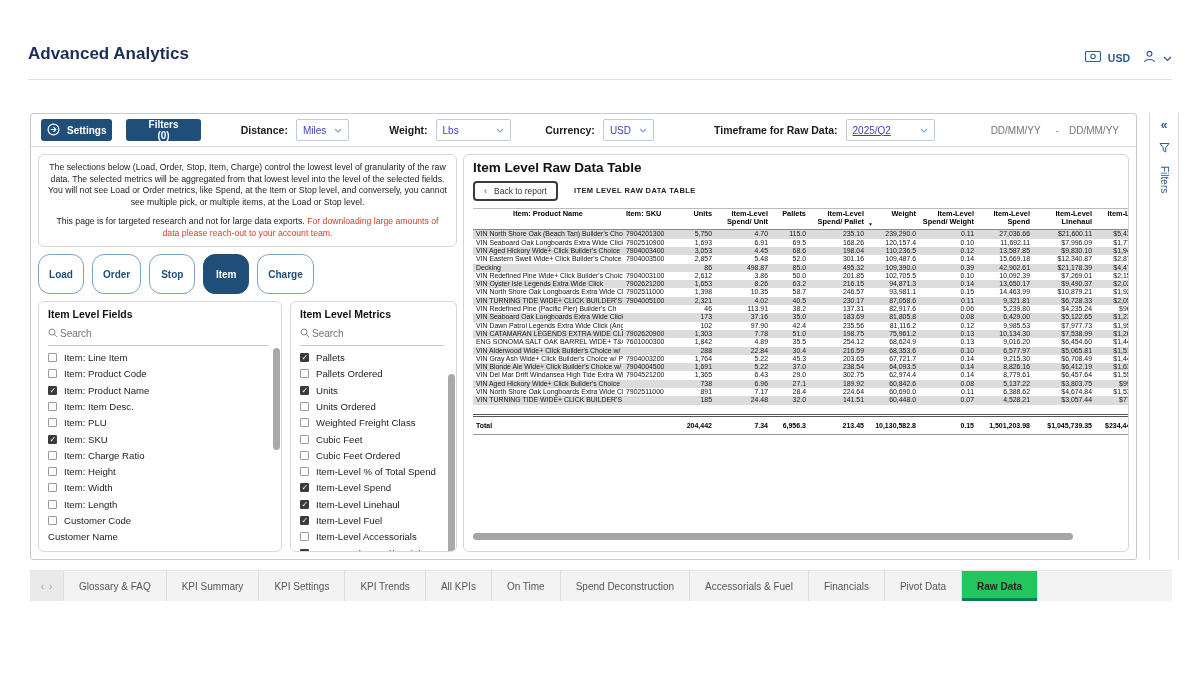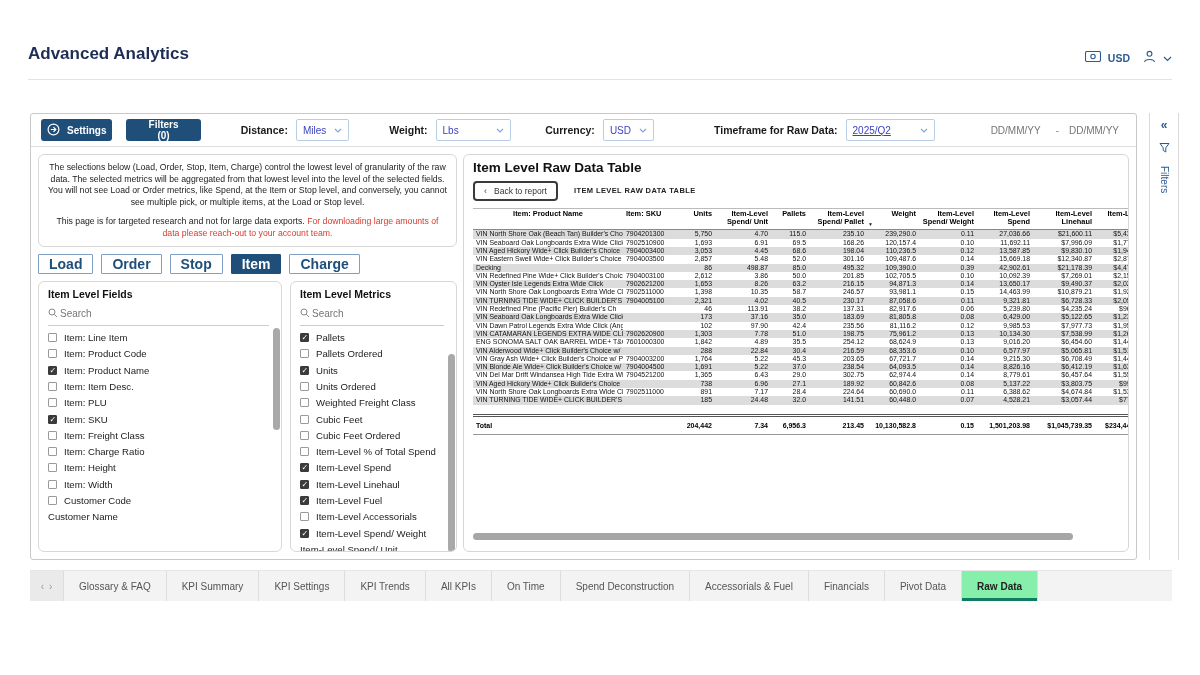--- a/index.html
+++ b/index.html
@@ -26,21 +26,21 @@
   .dd-distance{width:48px;}.dd-weight{width:92px;}.dd-currency{width:48px;}.dd-timeframe{width:112px;text-decoration:underline;}
   .date-wrap{display:flex;align-items:center;gap:8px;margin-left:54px;color:#888;font-size:10px;}
   .date-input{border:none;outline:none;width:55px;font-size:10px;color:#777;font-family:inherit;background:transparent;}
 
   .content{flex:1;display:flex;padding:7px;min-height:0;box-sizing:border-box;}
   .left-col{width:419px;flex:0 0 419px;display:flex;flex-direction:column;min-height:0;}
   .info-box{border:1px solid #d8d8d8;border-radius:6px;padding:7px 9px;font-size:8.7px;line-height:1.33;color:#222;box-sizing:border-box;text-align:center;}
   .info-box p{margin:0;} .info-box p+p{margin-top:8px;}
   .info-red{color:#d93a2b;}
   .level-buttons{display:flex;gap:8px;margin-top:7px;}
-  .level-btn{min-width:46px;height:20px;border:1px solid #7da0c4;border-radius:1px;background:#fff;color:#1f4e79;font-size:14px;font-weight:600;font-family:inherit;padding:0 10px;cursor:pointer;}
+  .level-btn{min-width:46px;height:40px;border:1px solid #7da0c4;border-radius:12px;background:#fff;color:#1f4e79;font-size:10px;font-weight:600;font-family:inherit;padding:0 10px;cursor:pointer;}
   .level-btn.active{background:#1f4e79;color:#fff;border-color:#1f4e79;}
   .panels-row{display:flex;gap:8px;margin-top:7px;flex:1;min-height:0;}
   .list-panel{border:1px solid #d8d8d8;border-radius:6px;padding:5px 0 4px 9px;position:relative;box-sizing:border-box;overflow:hidden;background:#fff;}
   .list-panel.fields{width:244px;flex:0 0 244px;}
   .list-panel.metrics{flex:1;}
   .lp-title{font-size:10.5px;font-weight:700;color:#111;margin:1px 0 2px;}
   .search-row{display:flex;align-items:center;gap:0;border-bottom:1px solid #ccc;padding:2px 0 3px;margin-right:12px;}
   .search-input{border:none;outline:none;font-size:10px;color:#333;width:110px;font-family:inherit;}
   .check-list{margin-top:3px;}
   .check-item{display:flex;align-items:center;gap:7px;height:16.3px;cursor:pointer;}
@@ -70,21 +70,21 @@
 
   
   .filter-rail{position:absolute;left:1149px;top:113px;width:30px;height:447px;border-left:1px solid #d9d9d9;border-right:1px solid #d9d9d9;display:flex;flex-direction:column;align-items:center;padding-top:7px;gap:9px;box-sizing:border-box;}
   .collapse-icon{color:#2d5a91;font-size:12px;font-weight:700;line-height:10px;cursor:pointer;}
   .rail-label{writing-mode:vertical-rl;font-size:10px;color:#2d5a91;}
 
   
   .sheet-tabs{position:absolute;left:30px;right:28px;top:570px;height:31px;background:#f3f3f3;border-top:1px solid #e6e6e6;display:flex;align-items:stretch;box-sizing:border-box;}
   .tab-nav{width:33px;flex:0 0 33px;display:flex;align-items:center;justify-content:center;gap:5px;background:#eaeaea;color:#9a9a9a;font-size:10px;border-right:1px solid #ddd;cursor:pointer;}
   .sheet-tab{display:flex;align-items:center;padding:0 15px;font-size:10px;color:#555;border-right:1px solid #ddd;position:relative;white-space:nowrap;cursor:pointer;}
-  .sheet-tab.active{background:#86efac;color:#222;font-weight:700;}
+  .sheet-tab.active{background:#22c55e;color:#222;font-weight:700;}
   .sheet-tab.active::after{content:"";position:absolute;left:0;right:0;bottom:0;height:3px;background:#0f7b5f;}
 </style>
 </head>
 <body>
 
 <div class="page">
 
   <h1 class="page-title">Advanced Analytics</h1>
 
   <div class="header-right">
@@ -215,33 +215,33 @@
                 <div class="check-item">
                   <span class="cb"></span>
                   <span class="cb-label">Item: PLU</span>
                 </div>
                 <div class="check-item">
                   <span class="cb checked"></span>
                   <span class="cb-label">Item: SKU</span>
                 </div>
                 <div class="check-item">
                   <span class="cb"></span>
-                  <span class="cb-label">Item: Freight Class</span>
-                </div>
-                <div class="check-item">
-                  <span class="cb"></span>
                   <span class="cb-label">Item: Charge Ratio</span>
                 </div>
                 <div class="check-item">
                   <span class="cb"></span>
                   <span class="cb-label">Item: Height</span>
                 </div>
                 <div class="check-item">
                   <span class="cb"></span>
                   <span class="cb-label">Item: Width</span>
+                </div>
+                <div class="check-item">
+                  <span class="cb"></span>
+                  <span class="cb-label">Item: Length</span>
                 </div>
                 <div class="check-item">
                   <span class="cb"></span>
                   <span class="cb-label">Customer Code</span>
                 </div>
                 <div class="check-item">
                   <span class="cb-label">Customer Name</span>
                 </div>
               </div>
             <div class="vscroll fields-thumb"></div>

